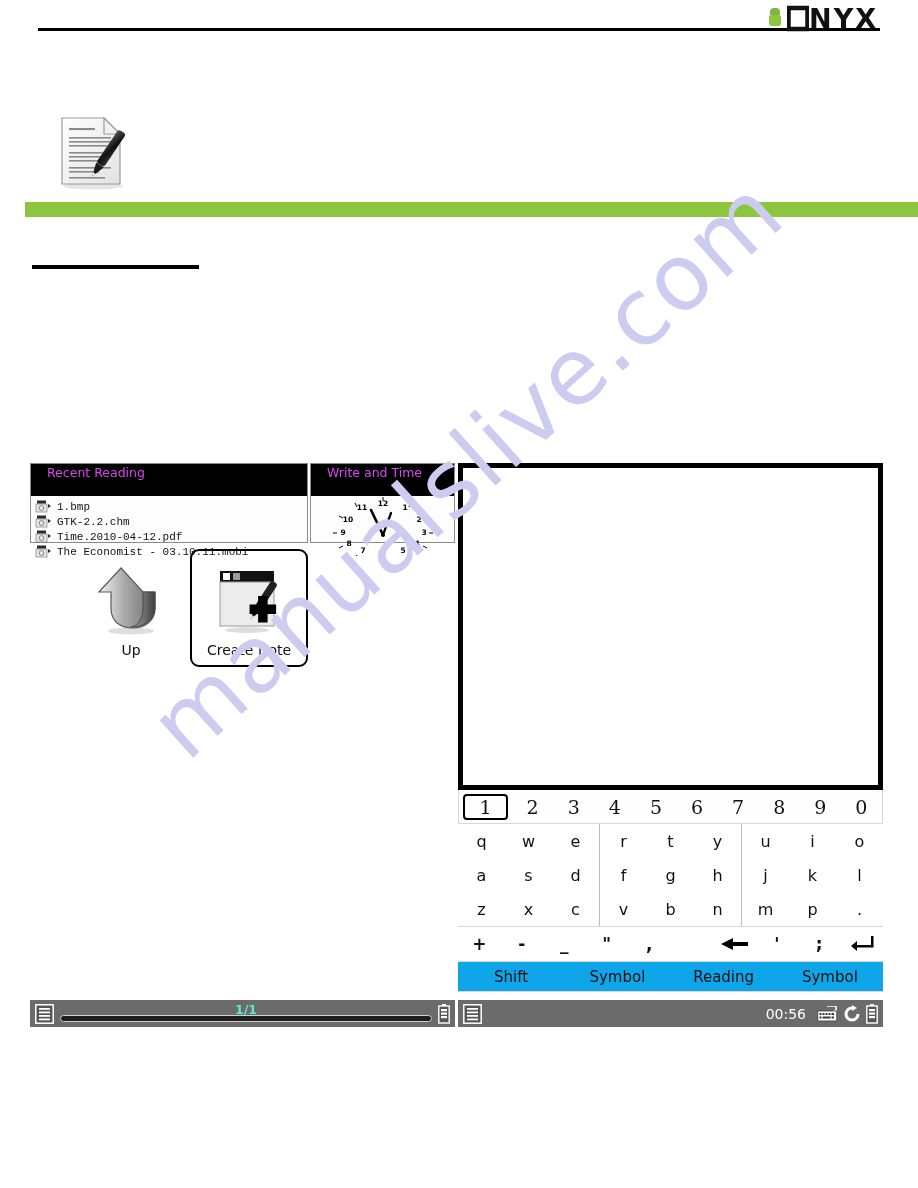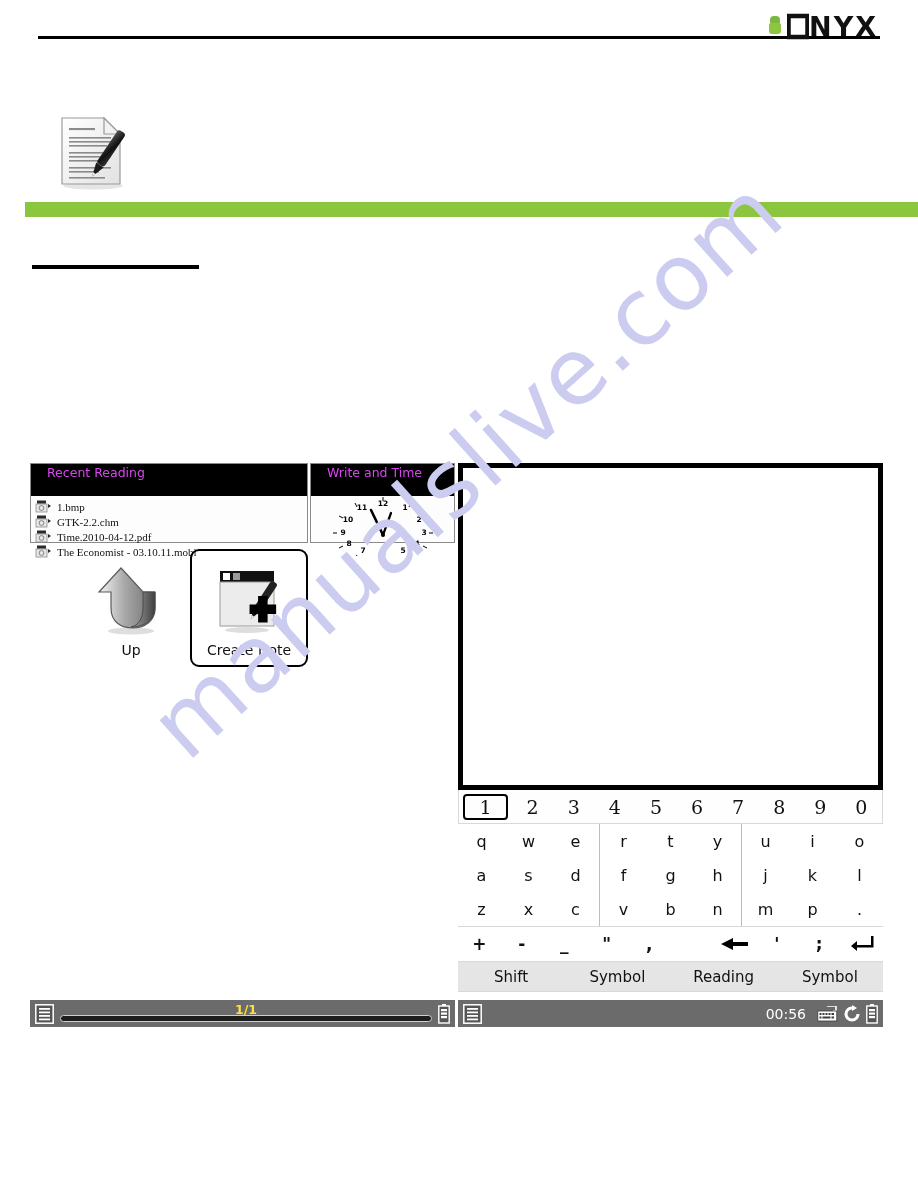--- a/index.html
+++ b/index.html
@@ -27,21 +27,21 @@
     color: #ccccf0;
     font-family: "DejaVu Sans", "Liberation Sans", sans-serif;
     white-space: nowrap;
     transform: rotate(-42deg);
     transform-origin: 0 0;
     letter-spacing: 2px;
   }
 
   
   #header {
-    position: absolute; left:0; top:12px; width:918px; height:34px;
+    position: absolute; left:0; top:4px; width:918px; height:34px;
   }
   #header-rule {
     position: absolute; left: 38px; top: 24px; width: 842px; height: 3px;
     background: #000;
   }
   #logo {
     position: absolute; right: 40px; top: 0px;
     height: 28px;
     display: flex; align-items: center;
   }
@@ -95,21 +95,21 @@
     font-family: "DejaVu Sans", "Liberation Sans", sans-serif;
   }
   #panel-recent { width: 278px; }
   #panel-clock { width: 145px; margin-left: 2px; }
 
   .file-list { padding: 3px 0 0 4px; }
   .file-row { display: flex; align-items: center; height: 15px; margin-bottom: 0px; }
   .file-icon { width: 17px; height: 14px; margin-right: 5px; flex: none; }
   .file-name {
     font-size: 11px; color: #111;
-    font-family: Liberation Serif, serif;
+    font-family: Liberation Mono, monospace;
     white-space: nowrap;
   }
 
   #clock-face { width:145px; height:60px; position:relative; }
 
   
   .shortcuts { display:flex; margin-top: 6px; padding-left: 42px; }
   .shortcut {
     width: 118px; height: 118px;
     display:flex; flex-direction:column; align-items:center; justify-content:center;
@@ -135,21 +135,21 @@
   .sb-progress-wrap {
     flex:1; position:relative; height: 22px; margin: 0 6px;
     display:flex; align-items:center;
   }
   .sb-track {
     position:absolute; left:0; right:0; top:12px; height:7px;
     background:#1d1d1d; border:1px solid #cfcfcf; border-radius:4px;
   }
   .sb-page {
     position:relative; width:100%; text-align:center;
-    color:#fde047; font-size:12.5px; font-weight:bold; margin-bottom:9px;
+    color:#5eead4; font-size:12.5px; font-weight:bold; margin-bottom:9px;
     font-family: "DejaVu Sans", "Liberation Sans", sans-serif;
   }
   .sb-battery { width:12px; height:20px; flex:none; }
   .sb-time {
     color:#fff; font-size:14px; font-weight:normal; margin-right:6px;
     font-family: "DejaVu Sans", "Liberation Sans", sans-serif;
   }
   .sb-right { margin-left:auto; display:flex; align-items:center; gap:5px; }
   .sb-kbd { width:21px; height:16px; }
   .sb-refresh { width:18px; height:18px; }
@@ -198,21 +198,21 @@
   }
   .kb-sym {
     flex:1; display:flex; align-items:center; justify-content:center;
     font-size:17px; color:#111; font-weight:bold;
     font-family: "DejaVu Sans", "Liberation Sans", sans-serif;
   }
 
   .kb-fn-row {
     display:flex; height:31px; align-items:center;
     border-top:1px solid #d8d8d8; border-bottom:1px solid #d8d8d8;
-    background:#e5e5e5;
+    background:#0ea5e9;
   }
   .kb-fn {
     flex:1; text-align:center; font-size:15px; color:#111;
     font-family: "DejaVu Sans", "Liberation Sans", sans-serif;
   }
 </style>
 </head>
 <body>
 
 <div id="watermark">

